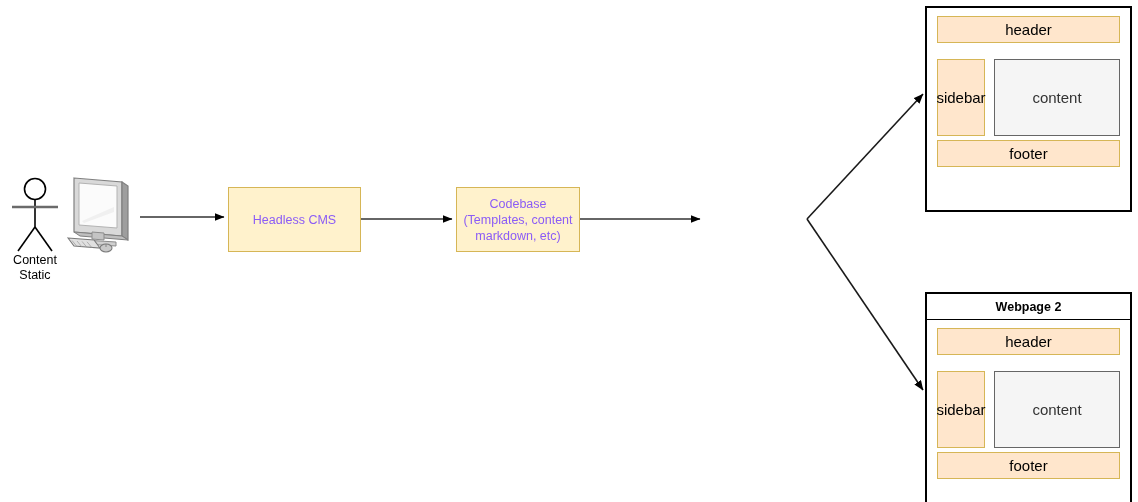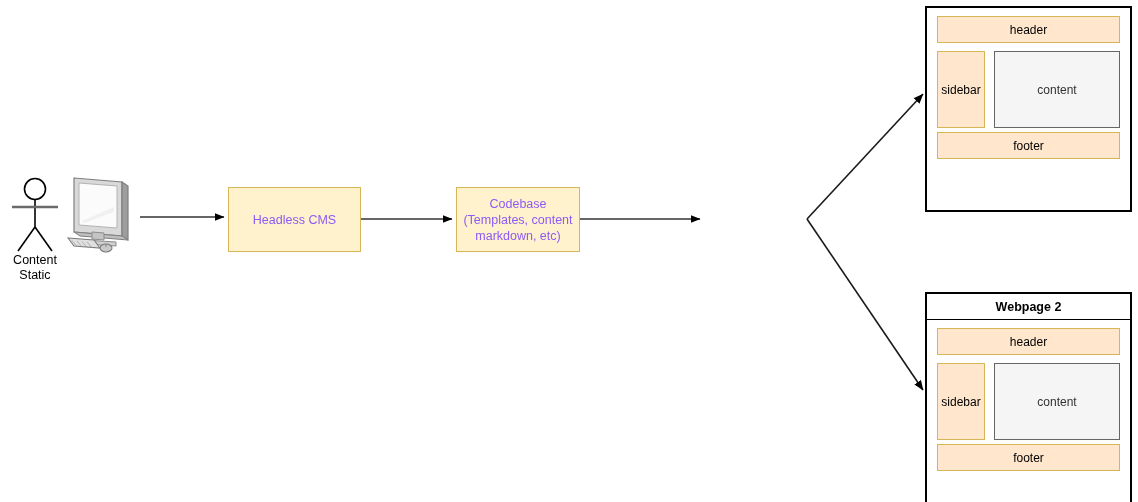--- a/index.html
+++ b/index.html
@@ -104,27 +104,27 @@
     box-sizing: border-box;
     height: calc(100% - 26px);
   }
   .wf-box {
     box-sizing: border-box;
     background: #ffe6cc;
     border: 1px solid #d6b656;
     display: flex;
     align-items: center;
     justify-content: center;
-    font-size: 12px;
+    font-size: 15px;
   }
   .wf-header { height: 27px; }
   .wf-middle {
     display: flex;
     gap: 9px;
-    margin-top: 8px;
+    margin-top: 16px;
   }
   .wf-sidebar { width: 48px; height: 77px; }
   .wf-content {
     flex: 1;
     height: 77px;
     background: #f5f5f5;
     border: 1px solid #666666;
     color: #333333;
   }
   .wf-footer { height: 27px; margin-top: 4px; }

